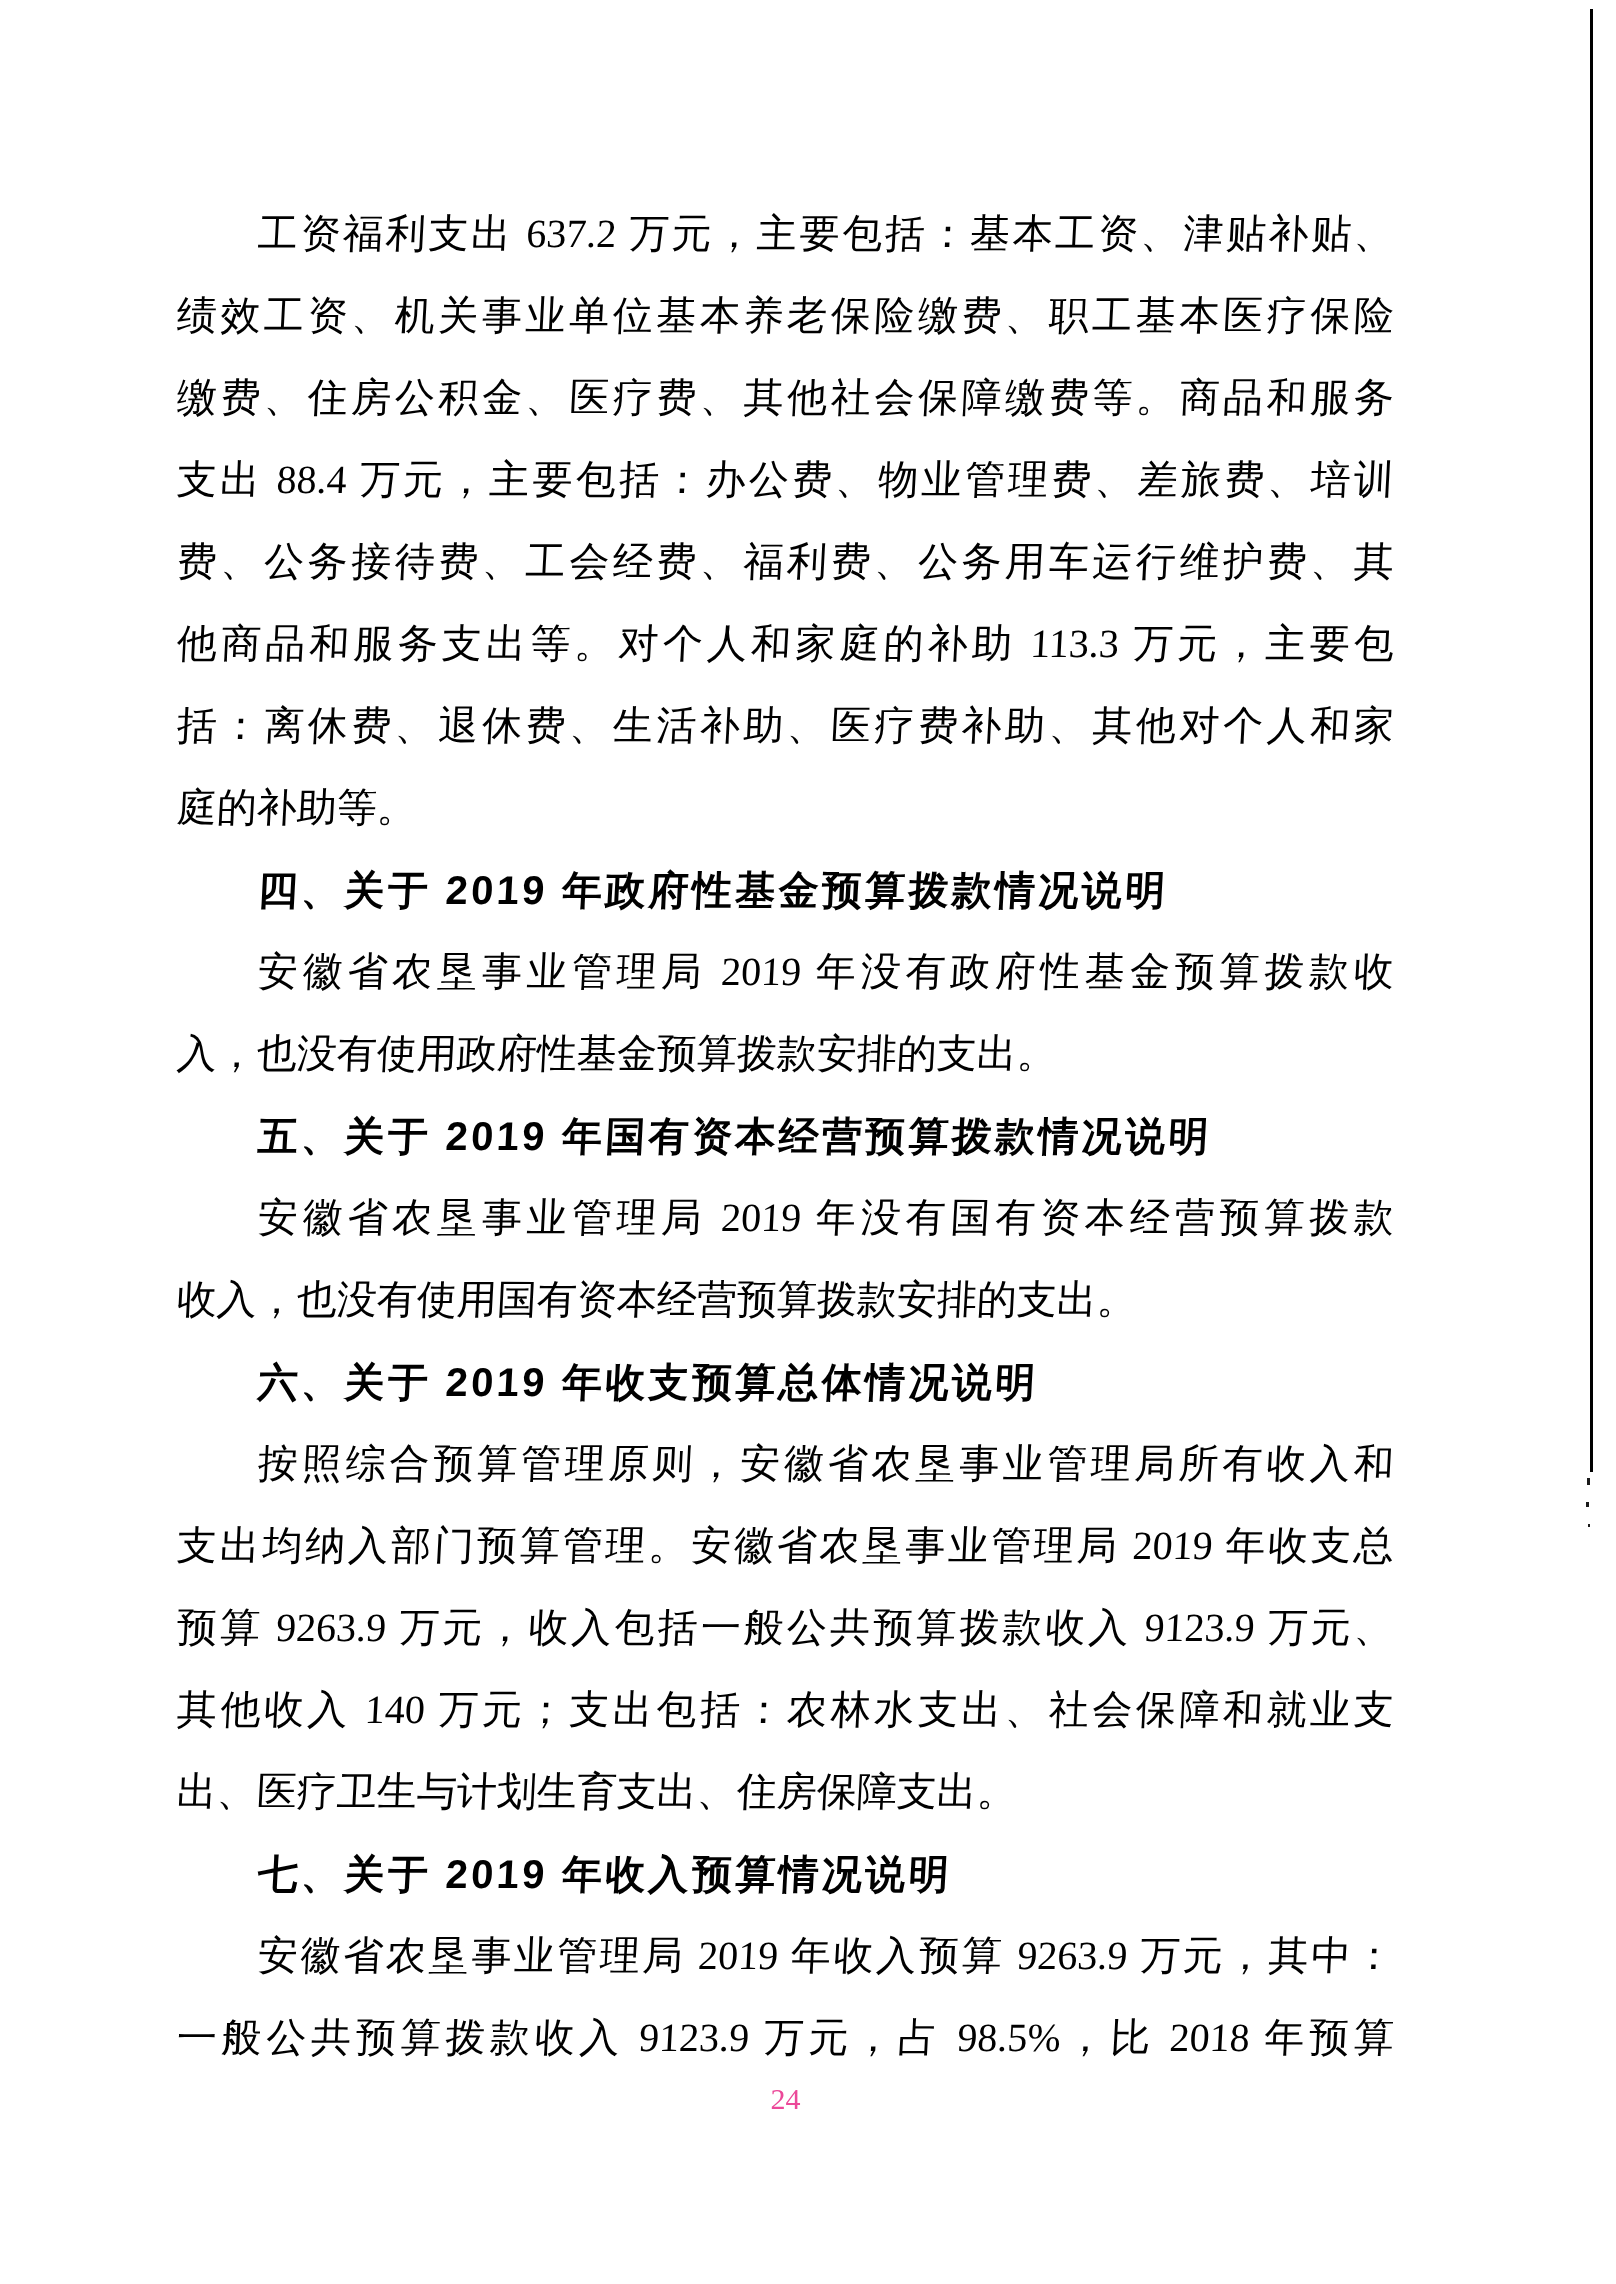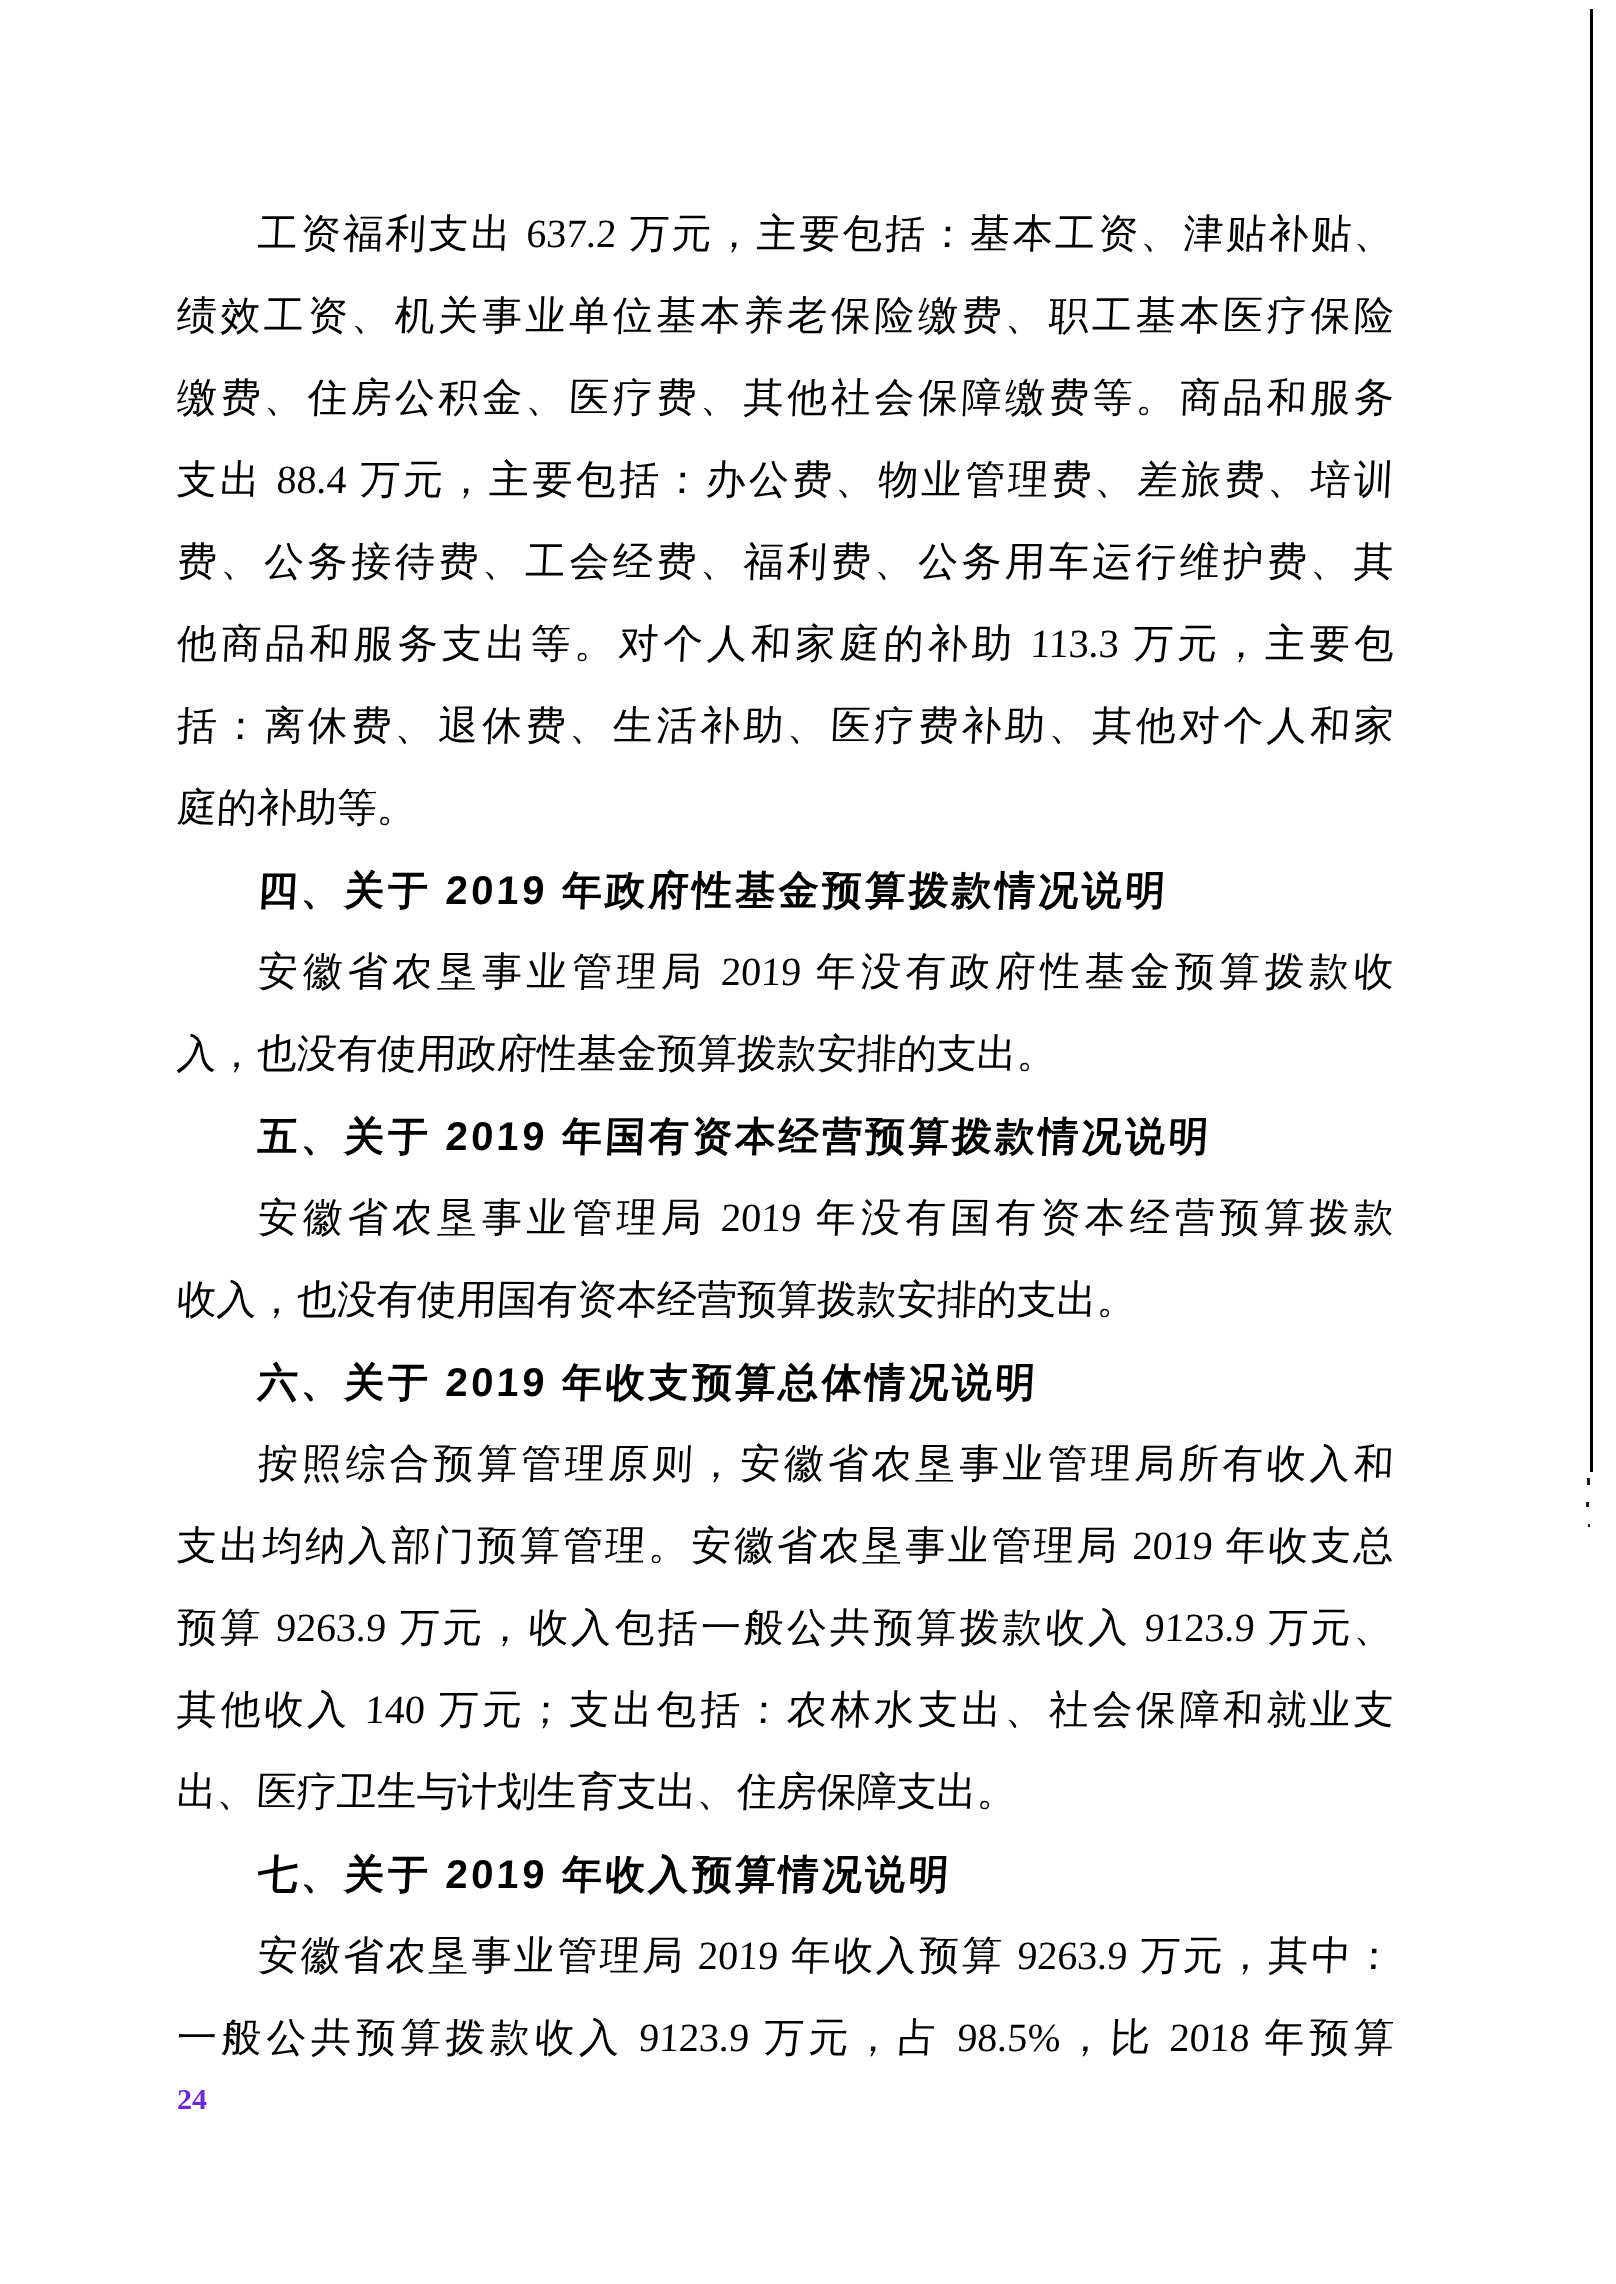--- a/index.html
+++ b/index.html
@@ -29,23 +29,24 @@
     font-family:"Liberation Sans","DejaVu Sans",sans-serif;
     font-weight:bold;
     letter-spacing:3.3px;
   }
   .line.indent { text-indent:81px; }
   .line.no-fill { text-align-last:left; }
   .page-number {
     position:absolute;
     left:177px; top:2082px;
     width:1217px;
+    text-align:center;
     font-size:30px;
-    font-weight:bold;
-    color:#6d28d9;
+    font-weight:normal;
+    color:#ec4899;
     font-family:"Liberation Serif","DejaVu Serif",serif;
   }
   
   .scan-streak {
     position:absolute;
     left:1590px; top:9px;
     width:3.3px; height:1463px;
     background:#000000;
   }
   .speck { position:absolute; background:#1a1a1a; }

